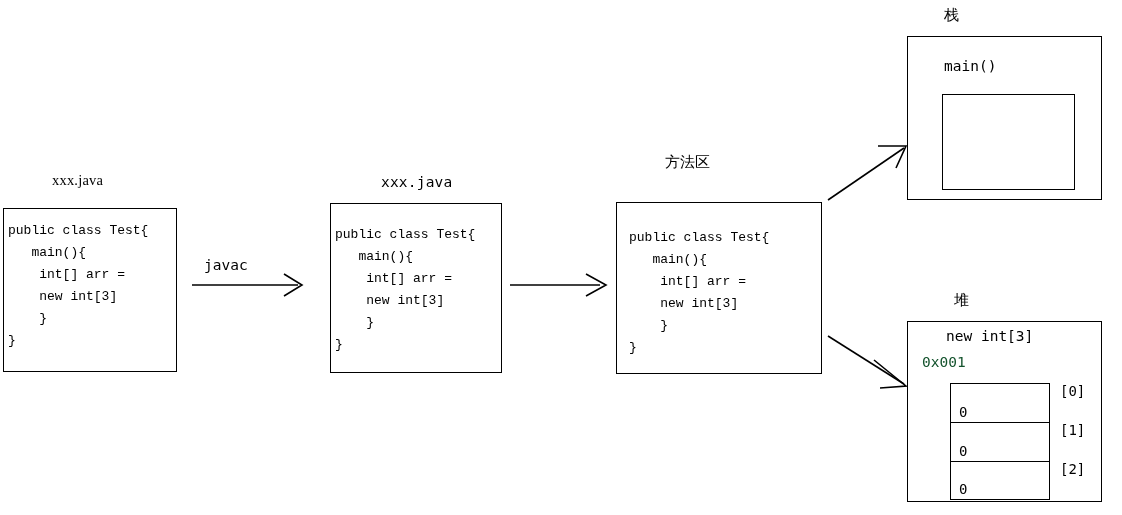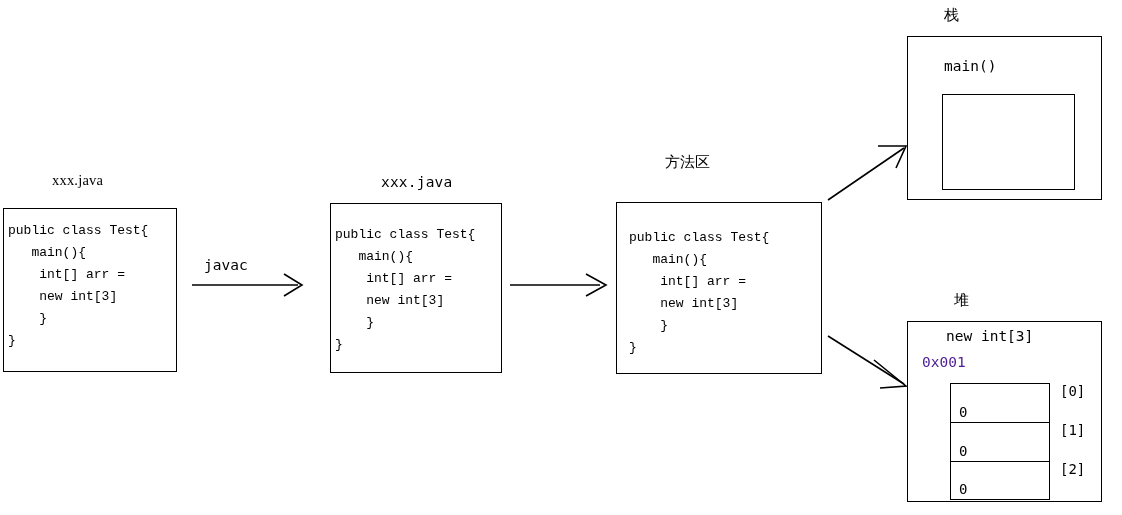--- a/index.html
+++ b/index.html
@@ -43,21 +43,21 @@
     color: #000000;
   }
   .label {
     position: absolute;
     font-family: "DejaVu Sans Mono", "Liberation Mono", monospace;
     font-size: 14.5px;
     white-space: nowrap;
     color: #000000;
   }
   .label.red {
-    color: #4c1d95;
+    color: #14532d;
   }
   .arrow-svg {
     position: absolute;
     overflow: visible;
   }
   .arrow-svg line, .arrow-svg polyline {
     stroke: #000000;
     stroke-width: 1.6;
     fill: none;
   }

